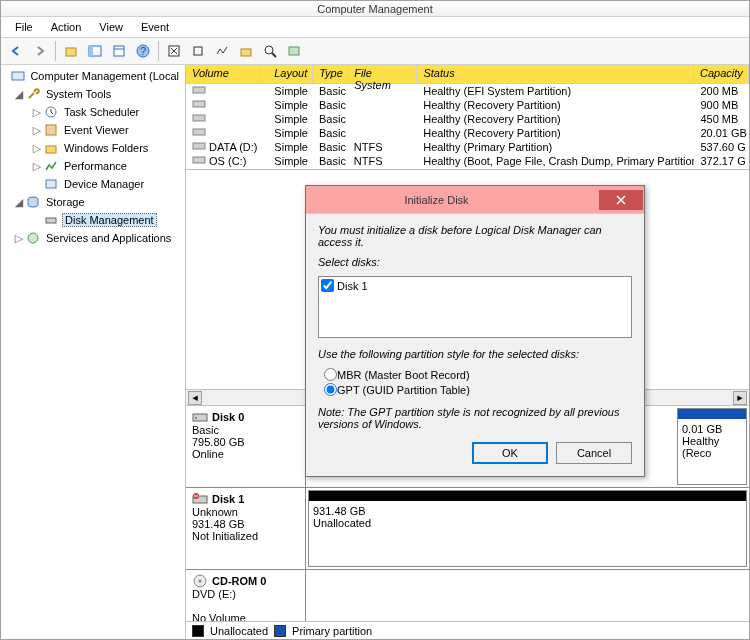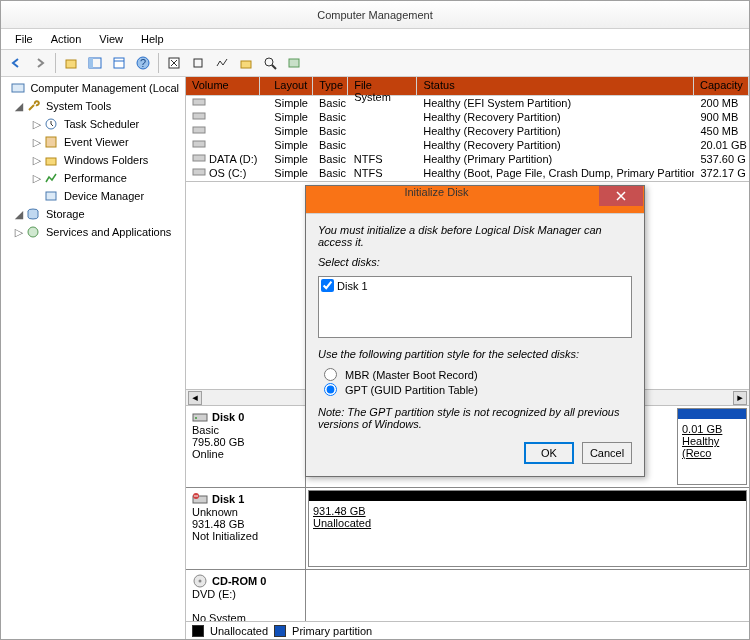--- a/index.html
+++ b/index.html
@@ -1,80 +1,80 @@
 <!DOCTYPE html>
 <html><head>
 <meta charset="utf-8">
 <style>
 * { box-sizing: border-box; margin: 0; padding: 0; font-family: "Segoe UI", Tahoma, sans-serif; font-size: 11px; }
 body { background: #fff; width: 750px; height: 640px; overflow: hidden; position: relative; }
 .window { width: 750px; height: 640px; border: 1px solid #a0a0a0; background: #fff; display: flex; flex-direction: column; }
-.titlebar { height: 28px; background: linear-gradient(#fff,#f0f0f0); display: flex; align-items: center; justify-content: center; border-bottom: 1px solid #d0d0d0; color: #333; }
+.titlebar { height: 16px; background: linear-gradient(#fff,#f0f0f0); display: flex; align-items: center; justify-content: center; border-bottom: 1px solid #d0d0d0; color: #333; }
 .menubar { height: 20px; display: flex; align-items: center; padding: 0 6px; gap: 2px; }
 .menubar span { padding: 2px 8px; }
 .toolbar { height: 28px; border-top: 1px solid #d0d0d0; border-bottom: 1px solid #d0d0d0; display: flex; align-items: center; padding: 0 4px; gap: 2px; background: #f7f7f7; }
 .tbtn { width: 22px; height: 22px; display: flex; align-items: center; justify-content: center; border: 1px solid transparent; }
 .tsep { width: 1px; height: 20px; background: #c0c0c0; margin: 0 2px; }
 svg { display: block; }
 .body { flex: 1; display: flex; min-height: 0; }
 .tree { width: 185px; border-right: 1px solid #c0c0c0; overflow: hidden; padding: 2px 0; }
 .tn { display: flex; align-items: center; height: 18px; padding-right: 4px; white-space: nowrap; }
 .tn .tw { width: 12px; text-align: center; color: #666; cursor: pointer; }
 .tn .ic { width: 16px; height: 16px; margin-right: 3px; display: flex; align-items: center; justify-content: center; }
 .tn.sel .lbl { background: #cde8ff; border: 1px dotted #666; padding: 0 2px; }
 .tn .lbl { padding: 0 2px; }
 .main { flex: 1; display: flex; flex-direction: column; min-width: 0; }
 .table { height: 105px; overflow: hidden; border-bottom: 1px solid #c0c0c0; }
-.thead { display: flex; background: #c2410c; border-bottom: 1px solid #d0d0d0; }
+.thead { display: flex; background: #fde047; border-bottom: 1px solid #d0d0d0; font-style: italic; }
 .th { border-right: 1px solid #d0d0d0; padding: 2px 6px; height: 18px; }
 .trow { display: flex; height: 14px; align-items: center; }
 .td { padding: 4px 6px; overflow: hidden; white-space: nowrap; }
 .c-vol { width: 75px; } .c-lay { width: 45px; margin-left: 8px; } .c-typ { width: 35px; } .c-fs { width: 70px; } .c-st { width: 280px; } .c-cap { width: 55px; }
 .diskic { width: 14px; height: 10px; display: inline-block; }
 .hsplit { height: 250px; border-top: 1px solid #c0c0c0; display: flex; flex-direction: column; }
 .scroll-h { height: 16px; background: #f0f0f0; border-bottom: 1px solid #c0c0c0; display: flex; align-items: center; justify-content: space-between; padding: 0 2px; }
 .scroll-h .ar { width: 14px; height: 14px; background: #e0e0e0; border: 1px solid #a0a0a0; display: flex; align-items: center; justify-content: center; }
 .dpane { flex: 1; overflow: hidden; }
 .drow { display: flex; border-bottom: 1px solid #888; height: 82px; }
 .dlabel { width: 120px; border-right: 1px solid #888; padding: 4px 6px; background: #fff; }
 .dlabel .hdr { display: flex; align-items: center; gap: 4px; font-weight: bold; }
 .dparts { flex: 1; display: flex; position: relative; }
-.part { border: 1px solid #888; padding: 4px; position: relative; overflow: hidden; margin: 2px; text-decoration: underline; }
+.part { border: 1px solid #888; padding: 4px; position: relative; overflow: hidden; margin: 2px; }
 .part .stripe { position: absolute; top: 0; left: 0; right: 0; height: 10px; }
 .part .ptxt { margin-top: 10px; }
 .stripe.blue { background: #1050b8; }
 .stripe.black { background: #000; }
 .legend { height: 18px; border-top: 1px solid #c0c0c0; display: flex; align-items: center; gap: 6px; padding: 0 6px; }
 .lgbox { width: 12px; height: 12px; border: 1px solid #333; }
 .dialog { position: absolute; left: 305px; top: 185px; width: 340px; background: #f0f0f0; border: 1px solid #707070; box-shadow: 2px 2px 6px rgba(0,0,0,.3); }
-.dlg-title { height: 28px; background: #f97316; display: flex; border-bottom: 1px solid #d0d0d0; gap: 32px; }
+.dlg-title { height: 28px; background: #fca5a5; display: flex; align-items: center; border-bottom: 1px solid #d0d0d0; gap: 32px; }
 .dlg-title .t { flex: 1; text-align: center; color: #333; }
 .dlg-close { width: 44px; height: 20px; background: #c75050; color: #fff; display: flex; align-items: center; justify-content: center; margin-right: 1px; }
 .dlg-body { padding: 10px 12px 12px; }
 .dlg-body p { margin-bottom: 8px; font-style: italic; }
 .listbox { border: 1px solid #888; background: #fff; height: 62px; padding: 2px; margin-bottom: 10px; }
 .listbox label { display: flex; align-items: center; gap: 3px; }
-.radio-row { display: flex; align-items: center; gap: 8px; margin: 2px 0 2px 6px; }
+.radio-row { display: flex; align-items: center; gap: 0; margin: 2px 0 2px 6px; }
 .dlg-btns { display: flex; justify-content: flex-end; gap: 8px; margin-top: 12px; }
-.dlg-btns button { width: 50px; height: 22px; background: #f0f0f0; border: 1px solid #888; text-align: center; }
+.dlg-btns button { width: 76px; height: 22px; background: #f0f0f0; border: 1px solid #888; text-align: center; }
 .dlg-btns button.def { border: 1px solid #0078d7; box-shadow: 0 0 0 1px #0078d7 inset; }
 input[type=checkbox], input[type=radio] { margin: 0; }
 </style>
 </head>
 <body>
 
 <div class="window">
   <div class="titlebar">
     <span>Computer Management</span>
   </div>
   <div class="menubar">
     <span>File</span>
     <span>Action</span>
     <span>View</span>
-    <span>Help</span>
+    <span>Event</span>
   </div>
   <div class="toolbar">
     <div class="tbtn">
         <svg width="14" height="14">
           <path d="M9 3 L4 7 L9 11" fill="none" stroke="#2a6fc9" stroke-width="2"></path>
         </svg>
       </div>
     <div class="tbtn">
         <svg width="14" height="14">
           <path d="M5 3 L10 7 L5 11" fill="none" stroke="#888" stroke-width="2"></path>
@@ -206,20 +206,28 @@
         </div>
       <div class="tn" style="padding-left:12px">
           <span class="tw">◢</span>
           <span class="ic">
             <svg width="14" height="14">
               <ellipse cx="7" cy="4" rx="5" ry="2" fill="#c0d8f0" stroke="#4a7ab0"></ellipse>
               <path d="M2 4 v6 a5 2 0 0 0 10 0 v-6" fill="#c0d8f0" stroke="#4a7ab0"></path>
             </svg>
           </span>
           <span class="lbl">Storage</span>
+        </div>
+      <div class="tn sel" style="padding-left:42px">
+          <span class="ic">
+            <svg width="14" height="14">
+              <rect x="2" y="5" width="10" height="5" fill="#d0d0d0" stroke="#666"></rect>
+            </svg>
+          </span>
+          <span class="lbl">Disk Management</span>
         </div>
       <div class="tn" style="padding-left:12px">
           <span class="tw">▷</span>
           <span class="ic">
             <svg width="14" height="14">
               <circle cx="7" cy="7" r="5" fill="#d0e8d0" stroke="#5a9a5a"></circle>
             </svg>
           </span>
           <span class="lbl">Services and Applications</span>
         </div>
@@ -368,21 +376,21 @@
                   <span>
                     <svg width="16" height="14">
                       <circle cx="8" cy="7" r="6" fill="#e8e8e8" stroke="#888"></circle>
                       <circle cx="8" cy="7" r="1.5" fill="#888"></circle>
                     </svg>
                   </span>
                   <span>CD-ROM 0</span>
                 </div>
               <div>DVD (E:)</div>
               <div style="height:12px"></div>
-              <div>No System</div>
+              <div>No Volume</div>
             </div>
             <div class="dparts"></div>
           </div>
 
         </div>
         <div class="legend">
           <div class="lgbox" style="background:#000"></div>
           <span>Unallocated</span>
           <div class="lgbox" style="background:#1050b8"></div>
           <span>Primary partition</span>

